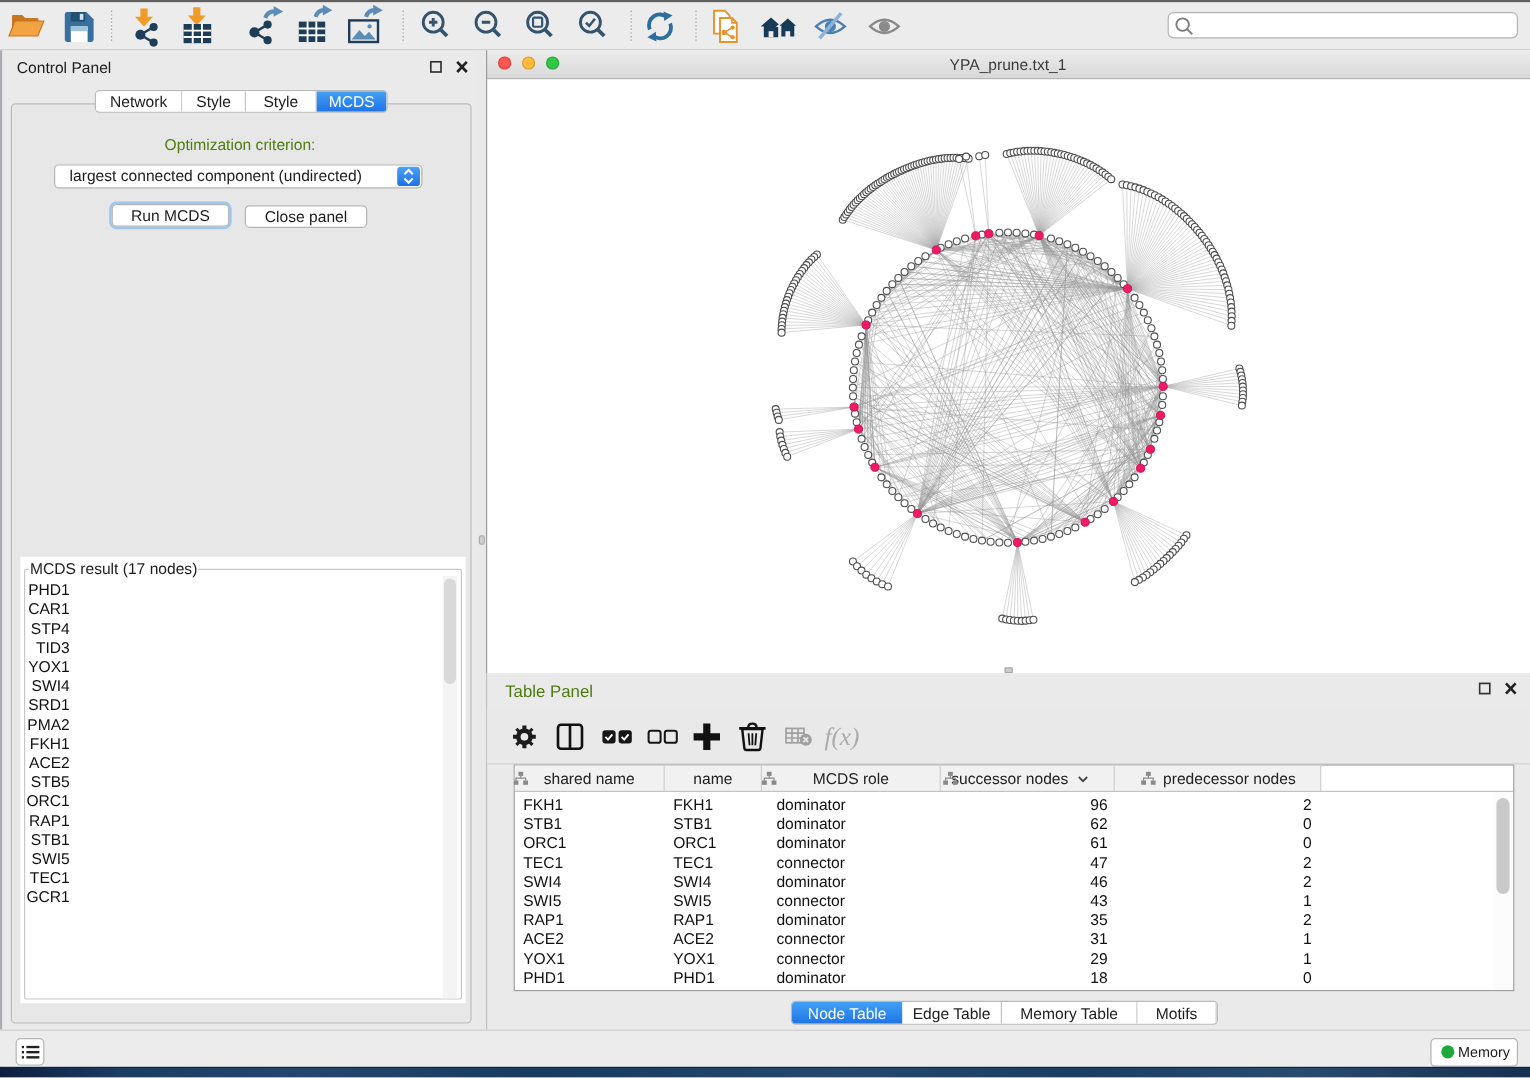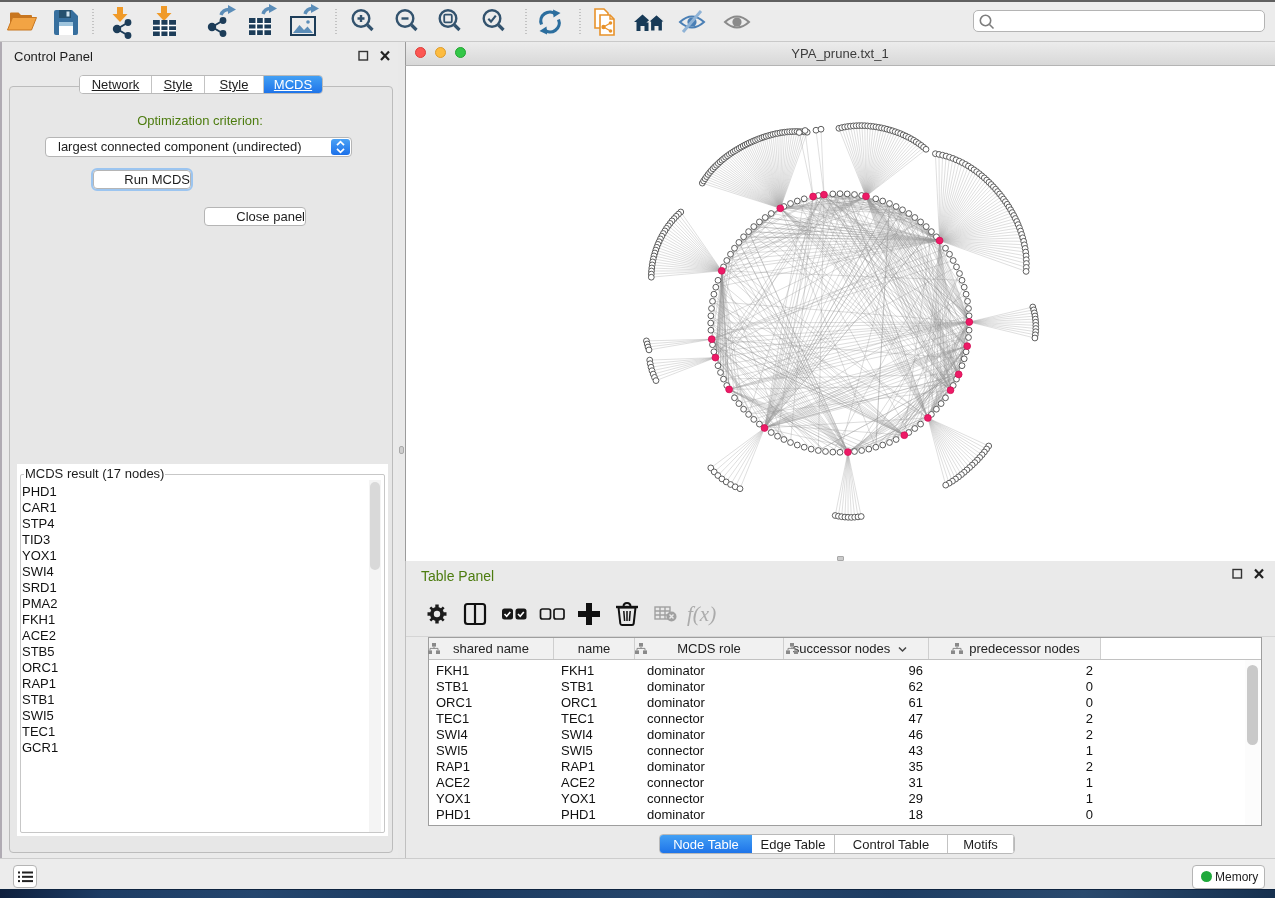--- a/index.html
+++ b/index.html
@@ -6,28 +6,28 @@
 body{font-family:"Liberation Sans",sans-serif;position:relative;background:#ececec;}
 .abs{position:absolute;}
 .topline{left:0;top:0;width:1275px;height:2px;background:#606060;}
 .toolbar{left:0;top:2px;width:1275px;height:40px;background:#ececec;border-bottom:1px solid #c9c9c9;}
 .searchbox{left:973px;top:10px;width:292px;height:22px;background:#fff;border:1px solid #b4b4b4;border-radius:5px;}
 .leftedge{left:0;top:42px;width:2px;height:847px;background:#b0abb3;}
 .cpanel{left:2px;top:42px;width:396px;height:816px;background:#eaeaea;}
 .cptitle{left:14px;top:49px;font-size:13px;color:#1d1d1d;}
 .cpbox{left:9px;top:86px;width:384px;height:767px;background:#e7e7e7;border:1px solid #bcbcbc;border-radius:4px;}
 .tabs{left:79px;top:75px;height:19px;display:flex;border:1px solid #b9b9b9;border-radius:4px;overflow:hidden;background:#fff;}
-.tab{height:19px;line-height:18px;font-size:13px;color:#1d1d1d;text-align:center;border-right:1px solid #c3c3c3;background:#fff;text-decoration:underline;}
+.tab{height:19px;line-height:18px;font-size:13px;color:#1d1d1d;text-align:center;border-right:1px solid #c3c3c3;background:#fff;}
 .tabsel,.btab.tabsel{background:linear-gradient(#43a0f4,#1a6fe8);color:#fff;border-right:none;}
 .optlabel{left:0px;top:113px;width:400px;text-align:center;font-size:13px;color:#4d7c0f;}
 .combo{left:45px;top:137px;width:307px;height:20px;background:#fff;border:1px solid #b5b5b5;border-radius:4px;font-size:13px;color:#1d1d1d;line-height:18px;padding-left:12px;}
 .combobtn{right:1px;top:1px;width:19px;height:16px;background:linear-gradient(#4ba2f5,#1c70e9);border-radius:3px;}
-.btn{height:19px;background:#fff;border:1px solid #b5b5b5;border-radius:4px;font-size:13px;color:#1d1d1d;text-align:right;line-height:17px;}
+.btn{height:19px;background:#fff;border:1px solid #b5b5b5;border-radius:4px;font-size:13px;color:#1d1d1d;text-align:center;line-height:17px;}
 .focusring{outline:2px solid #9cc5f0;outline-offset:0px;}
-.fieldset{left:17px;top:464px;width:371px;height:372px;background:#fff;}
+.fieldset{left:17px;top:464px;width:371px;height:372px;background:#fff;text-align:right;}
 .fsline{position:absolute;border:1px solid #c7c7c7;border-radius:2px;left:3px;top:10px;right:3px;bottom:3px;}
 .fslegend{position:absolute;left:7px;top:2px;background:#fff;padding:0 1px;font-size:13px;color:#1d1d1d;}
 .mlist{position:absolute;left:5px;top:20px;font-size:13px;color:#111;line-height:16px;}
 .ltrack{position:absolute;right:7px;top:16px;width:12px;height:352px;background:#f4f4f4;}
 .lthumb{position:absolute;left:1px;top:2px;width:10px;height:88px;background:#d9d9d9;border-radius:5px;}
 .divider{left:398px;top:42px;width:7px;height:816px;background:#e9e9e9;}
 .dthumb{left:399px;top:446px;width:5px;height:8px;background:#cfcfcf;border:1px solid #aaa;border-radius:2px;}
 .netwin{left:405px;top:42px;width:870px;height:519px;background:#fff;border-left:1px solid #9b9b9b;}
 .ntitle{left:405px;top:42px;width:870px;height:24px;background:linear-gradient(#ececec,#d8d8d8);border-left:1px solid #9b9b9b;border-bottom:1px solid #b4b4b4;}
 .tl{top:47px;width:11px;height:11px;border-radius:50%;}
@@ -187,21 +187,21 @@
 <div class="tab" style="width:59px">Style</div>
 <div class="tab tabsel" style="width:58px">MCDS</div>
 </div>
 <div class="abs optlabel">Optimization criterion:</div>
 <div class="abs combo">largest connected component (undirected)
 <div class="abs combobtn"><svg width="19" height="16" viewBox="0 0 19 16">
         <path d="M6 6.2 L9.5 2.7 L13 6.2 M6 9.8 L9.5 13.3 L13 9.8" fill="none" stroke="#fff" stroke-width="1.7"></path>
       </svg></div>
 </div>
 <div class="abs btn focusring" style="left:93px;top:170px;width:98px;">Run MCDS</div>
-<div class="abs btn" style="left:204px;top:171px;width:102px;margin-top:36px;">Close panel</div>
+<div class="abs btn" style="left:204px;top:171px;width:102px;">Close panel</div>
 <div class="abs fieldset">
 <div class="fsline"></div>
 <div class="fslegend">MCDS result (17 nodes)</div>
 <div class="mlist">PHD1<br>CAR1<br>STP4<br>TID3<br>YOX1<br>SWI4<br>SRD1<br>PMA2<br>FKH1<br>ACE2<br>STB5<br>ORC1<br>RAP1<br>STB1<br>SWI5<br>TEC1<br>GCR1</div>
 <div class="ltrack">
       <div class="lthumb"></div>
     </div>
 </div>
 <div class="abs divider"></div>
 <div class="abs dthumb"></div>
@@ -678,21 +678,21 @@
     <div class="row" style="left:218px;top:169px;">dominator</div>
     <div class="row num" style="left:394px;top:169px;width:100px;">18</div>
     <div class="row num" style="left:564px;top:169px;width:100px;">0</div>
 <div class="ttrack">
       <div class="tthumb"></div>
     </div>
 </div>
 <div class="abs btabs">
 <div class="btab tabsel" style="width:92px">Node Table</div>
 <div class="btab" style="width:83px">Edge Table</div>
-<div class="btab" style="width:113px">Control Table</div>
+<div class="btab" style="width:113px">Memory Table</div>
 <div class="btab" style="width:66px">Motifs</div>
 </div>
 <div class="abs statusbar"></div>
 <div class="abs hambtn"></div>
 <svg class="abs" style="left:18px;top:871px" width="15" height="12" viewBox="0 0 15 12">
 <g fill="#222">
       <rect x="0" y="0.5" width="2" height="2"></rect>
       <rect x="4" y="0.5" width="11" height="2"></rect>
 <rect x="0" y="4.8" width="2" height="2"></rect>
       <rect x="4" y="4.8" width="11" height="2"></rect>

